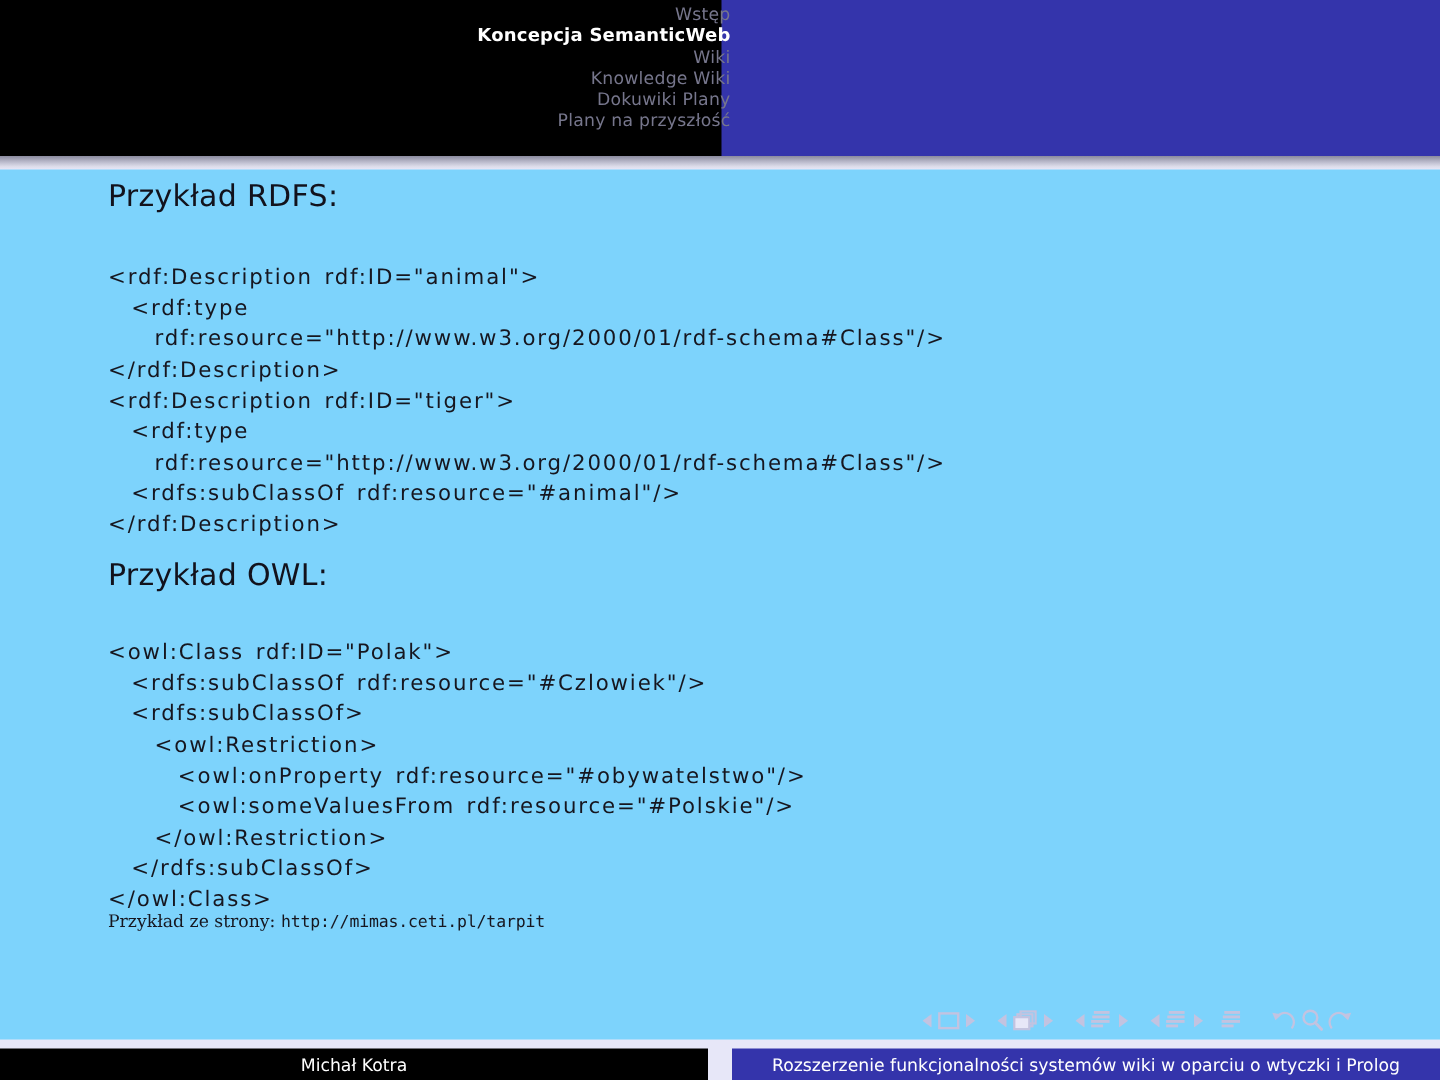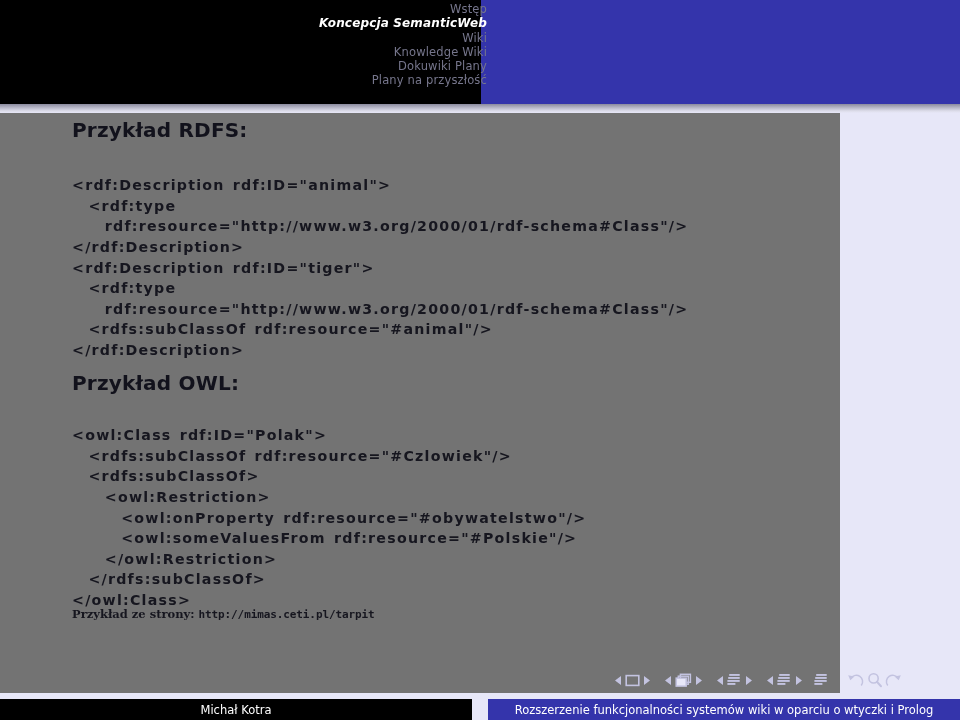--- a/index.html
+++ b/index.html
@@ -48,40 +48,38 @@
     font-size: 11.5px;
     line-height: 14.3px;
     color: #76768c;
     letter-spacing: 0.15px;
     white-space: nowrap;
   }
   .nav-item.active {
     color: #ffffff;
     font-weight: bold;
     font-size: 12px;
-    font-style: italic;
   }
   .header-shadow {
     position: absolute;
     top: 104px; left: 0;
     width: 960px;
     height: 9px;
     background: linear-gradient(to bottom,
        #8a8a9e 0%, #a6a6b8 25%, #c6c6d6 55%, #ddddea 78%, #e7e7f8 100%);
   }
 
   
   .slide-body {
     position: absolute;
     top: 113px;
     left: 0;
-    width: 840px;
+    width: 960px;
     height: 580px;
-    background: #737373;
-    font-weight: bold;
+    background: #7dd3fc;
   }
 
   .section-title {
     font-family: "DejaVu Sans", sans-serif;
     font-size: 20px;
     color: #12121c;
     letter-spacing: 0.2px;
   }
   #title-rdfs {
     position: absolute;

